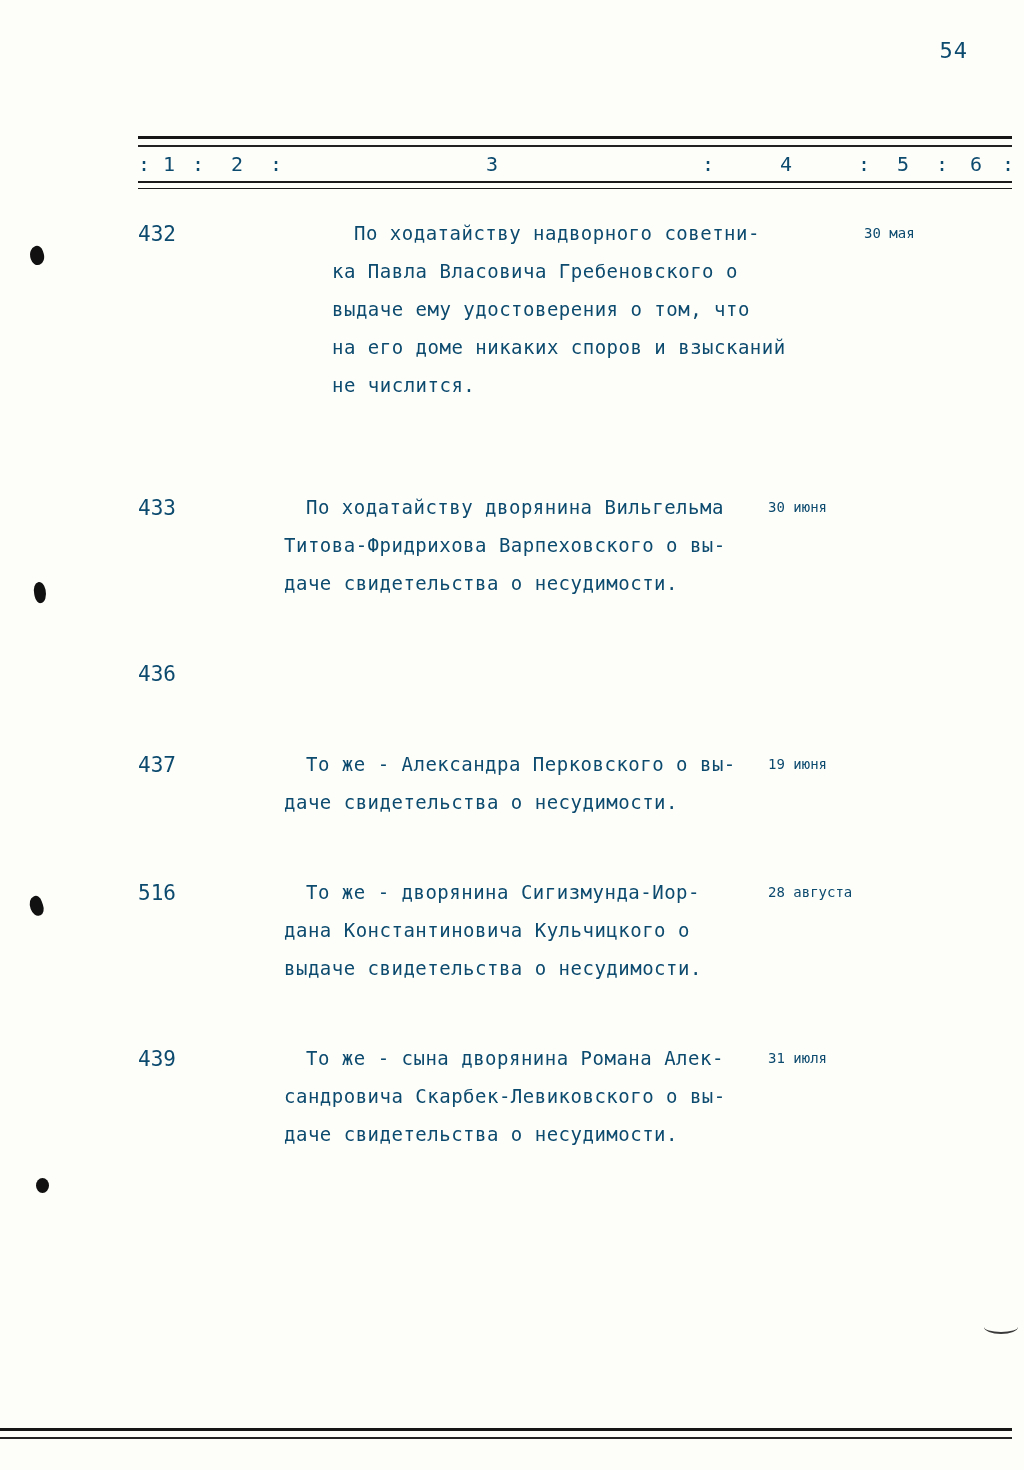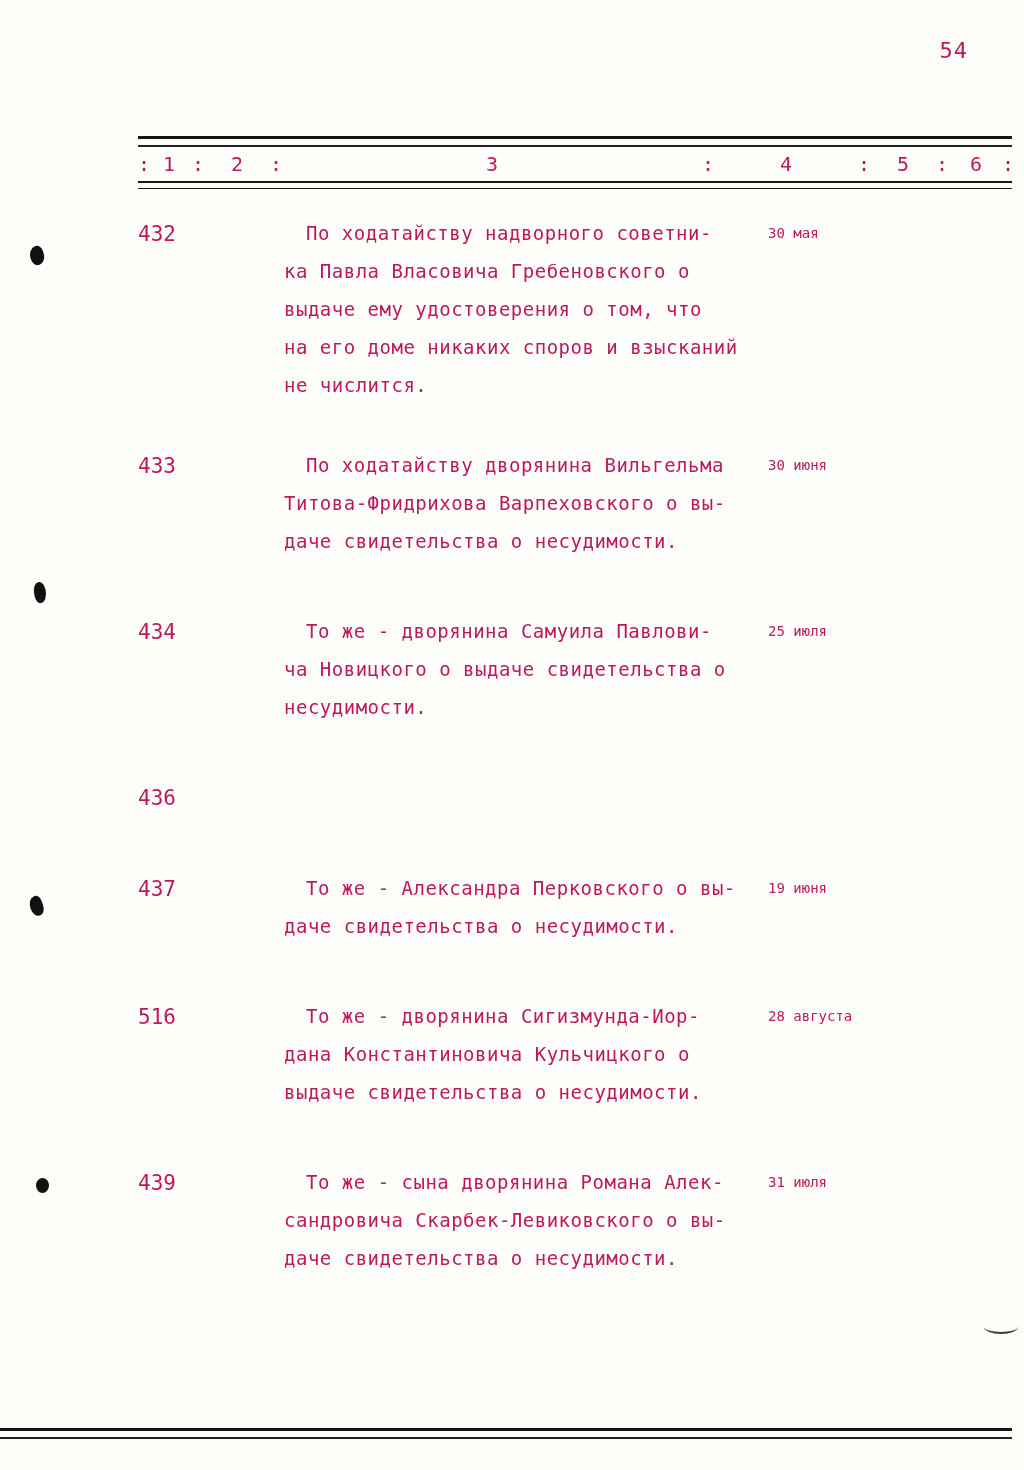--- a/index.html
+++ b/index.html
@@ -3,21 +3,21 @@
 <meta charset="utf-8">
 <style>
   html, body { margin: 0; padding: 0; background: #e8e8e6; }
   .page {
     position: relative;
     width: 1024px;
     height: 1470px;
     margin: 0 auto;
     background: #fdfdfa;
     font-family: "DejaVu Sans Mono", "Liberation Mono", monospace;
-    color: #be185d;
+    color: #0c4a6e;
     overflow: hidden;
   }
 
   .page-number {
     position: absolute;
     top: 38px;
     right: 56px;
     font-size: 22px;
     letter-spacing: 1px;
   }
@@ -57,21 +57,21 @@
   }
 
   
   .entries {
     position: absolute;
     left: 138px;
     top: 214px;
     width: 874px;
   }
   .entry { display: flex; align-items: flex-start; margin-bottom: 52px; }
-  .entry:first-child { margin-bottom: 42px; }
+  .entry:first-child { margin-bottom: 84px; gap: 48px; }
   .entry-number {
     width: 146px;
     font-size: 21px;
     line-height: 38px;
     padding-top: 1px;
   }
   .entry-text {
     width: 472px;
     font-size: 19px;
     line-height: 38px;
@@ -162,27 +162,20 @@
     </div>
 
     <div class="entry">
       <div class="entry-number">433</div>
       <div class="entry-text">По ходатайству дворянина Вильгельма
 Титова-Фридрихова Варпеховского о вы-
 даче свидетельства о несудимости.</div>
       <div class="entry-date">30 июня</div>
     </div>
 
-    <div class="entry">
-      <div class="entry-number">434</div>
-      <div class="entry-text">То же - дворянина Самуила Павлови-
-ча Новицкого о выдаче свидетельства о
-несудимости.</div>
-      <div class="entry-date">25 июля</div>
-    </div>
 
     <div class="entry">
       <div class="entry-number">436</div>
     </div>
 
     <div class="entry">
       <div class="entry-number">437</div>
       <div class="entry-text">То же - Александра Перковского о вы-
 даче свидетельства о несудимости.</div>
       <div class="entry-date">19 июня</div>

